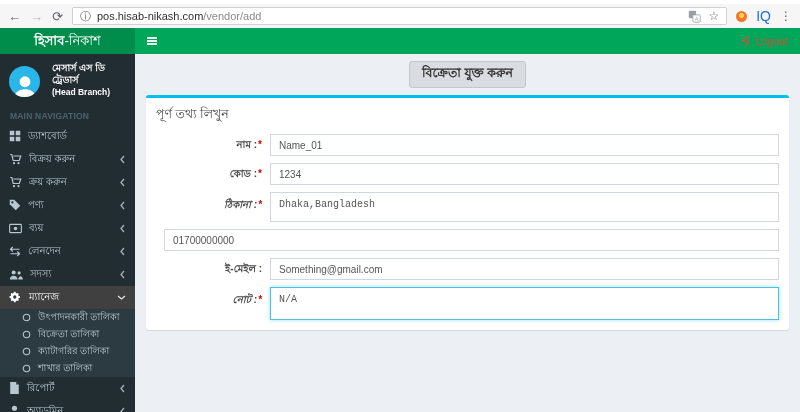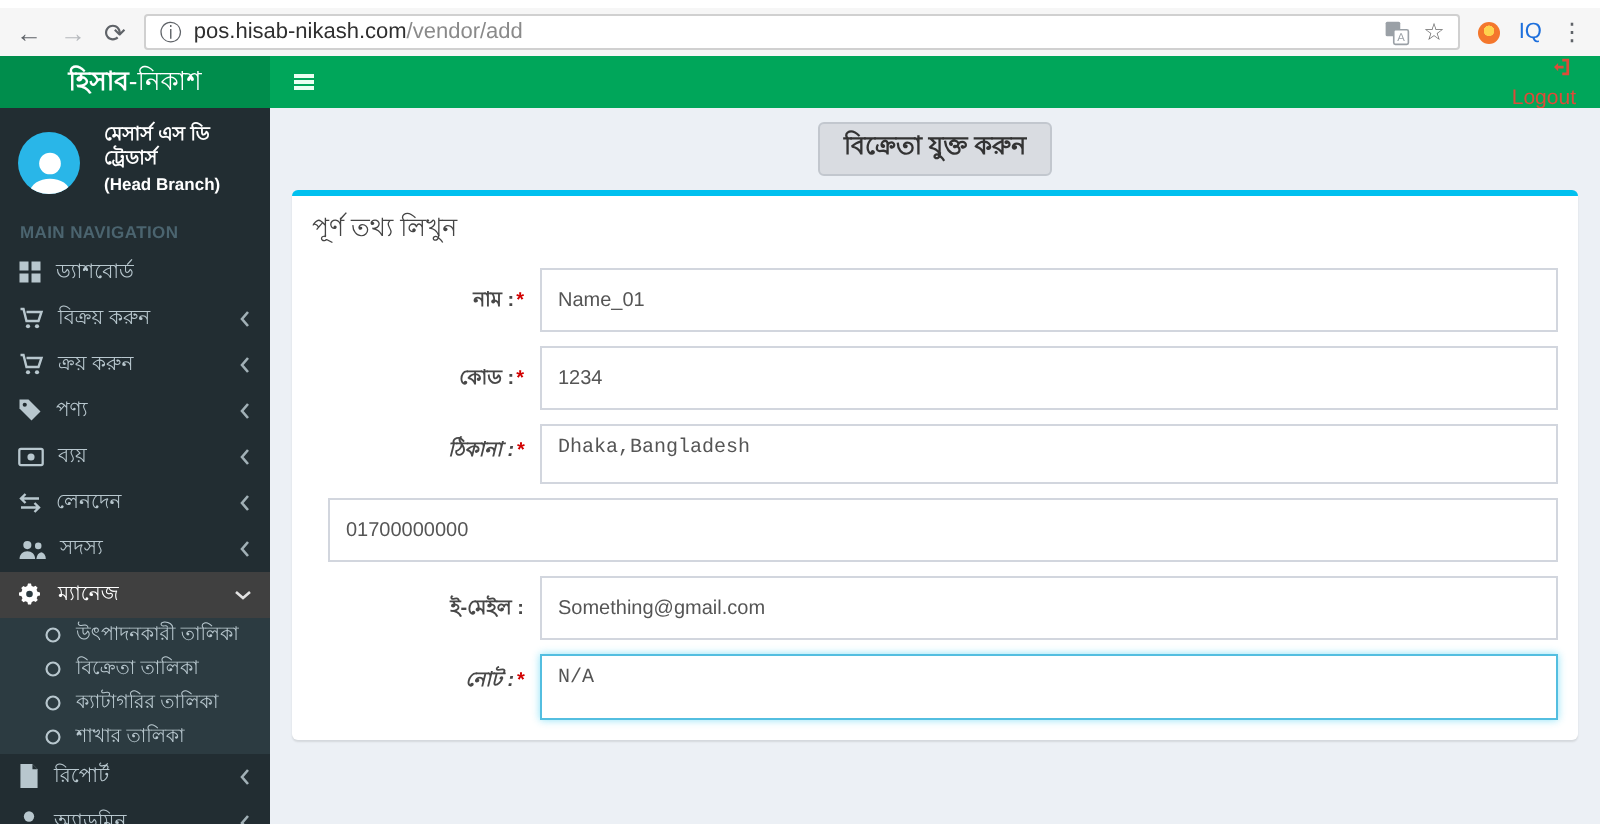--- a/index.html
+++ b/index.html
@@ -13,31 +13,31 @@
   .nav-btn.disabled { color:#b6b9bd; }
   .omnibox { flex:1; height:18px; background:#fff; border:1px solid #d0d0d0; border-radius:2px;
              display:flex; align-items:center; padding:0 7px; gap:6px; }
   .info-ic { font-size:11px; color:#5f6368; }
   .url { font-size:11px; white-space:nowrap; overflow:hidden; }
   .url .host { color:#2f2f2f; }
   .url .path { color:#8a8a8a; }
   .omni-right { margin-left:auto; display:flex; align-items:center; gap:7px; }
   .star { font-size:12px; color:#6a6a6a; }
   .ext-orange { width:11px; height:11px; border-radius:50%; background:radial-gradient(circle at 50% 40%, #ffd24d 0 30%, #f4772c 32% 100%); }
-  .ext-iq { font-size:11px; font-weight:normal; color:#1d6fdc; letter-spacing:0; }
+  .ext-iq { font-size:14px; font-weight:normal; color:#1d6fdc; letter-spacing:0; }
   .dots { font-size:12px; color:#5f6368; }
 
   
   .app-header { height:26px; display:flex; }
   .logo { width:135px; background:#008d4c; color:#fff; display:flex; align-items:center; justify-content:center; font-size:13px; white-space:nowrap; }
   .logo b { font-weight:bold; }
   .navbar { flex:1; background:#00a65a; display:flex; align-items:center; justify-content:space-between; padding:0 12px; }
   .ham { display:inline-block; cursor:pointer; }
   .ham i { display:block; width:10px; height:1.6px; background:#eafff2; margin:1.6px 0; }
-  .logout { display:flex; align-items:flex-end; gap:4px; color:#dd4b39; font-size:10.5px; cursor:pointer;flex-direction:column; }
+  .logout { display:flex; align-items:flex-start; gap:4px; color:#dd4b39; font-size:10.5px; cursor:pointer; }
 
   
   .app-body { display:flex; height:358px; }
   .sidebar { width:135px; background:#222d32; flex:none; overflow:hidden; }
   .main { flex:1; background:#ecf0f5; padding:7px 11px; overflow:hidden; }
 
   
   .user-panel { display:flex; align-items:flex-end; gap:12px; padding:8px 9px 9px; }
   .avatar { width:31px; height:31px; border-radius:50%; background:#29b6e8; flex:none; display:flex; align-items:flex-end; justify-content:center; overflow:hidden; }
   .uname { color:#fff; font-size:9.5px; font-weight:bold; line-height:1.25; }
@@ -58,21 +58,21 @@
   .panel-header { padding:7px 10px 5px; font-size:12.5px; color:#444; }
   .panel-body { padding:4px 10px 8px; }
   .form-row { display:flex; align-items:center; margin-bottom:7px; }
   .form-row.ta { align-items:flex-start; }
   .form-row.ta .flabel { padding-top:5px;font-style:italic; }
   .flabel { width:106px; flex:none; text-align:right; font-size:10px; font-weight:bold; color:#484848; }
   .req { color:#d20000; margin-left:1px; }
   .fctrl { flex:1; margin-left:8px; }
   .fc { width:100%; border:1px solid #d2d6de; font-size:10px; color:#555; padding:2px 8px;
         font-family:inherit; border-radius:0; outline:none; background:#fff; display:block; }
-  input.fc { height:32px; }
+  input.fc { height:22px; }
   textarea.fc { resize:none; line-height:1.5; padding-top:4px;font-family:Liberation Mono, monospace; }
   .ta-address { height:30px; }
   .ta-note { height:33px; border-color:#53bee0; box-shadow:0 0 4px rgba(0,192,239,.45); }
   .panel-footer { border-top:1px solid #f0f0f0; padding:7px 10px; display:flex; justify-content:flex-end; }
   .btn-submit { background:#00c0ef; border:1px solid #00acd6; color:#fff; font-size:10px;
                 padding:4px 11px; border-radius:3px; cursor:pointer; font-family:inherit; }
 </style>
 </head>
 <body>
 

